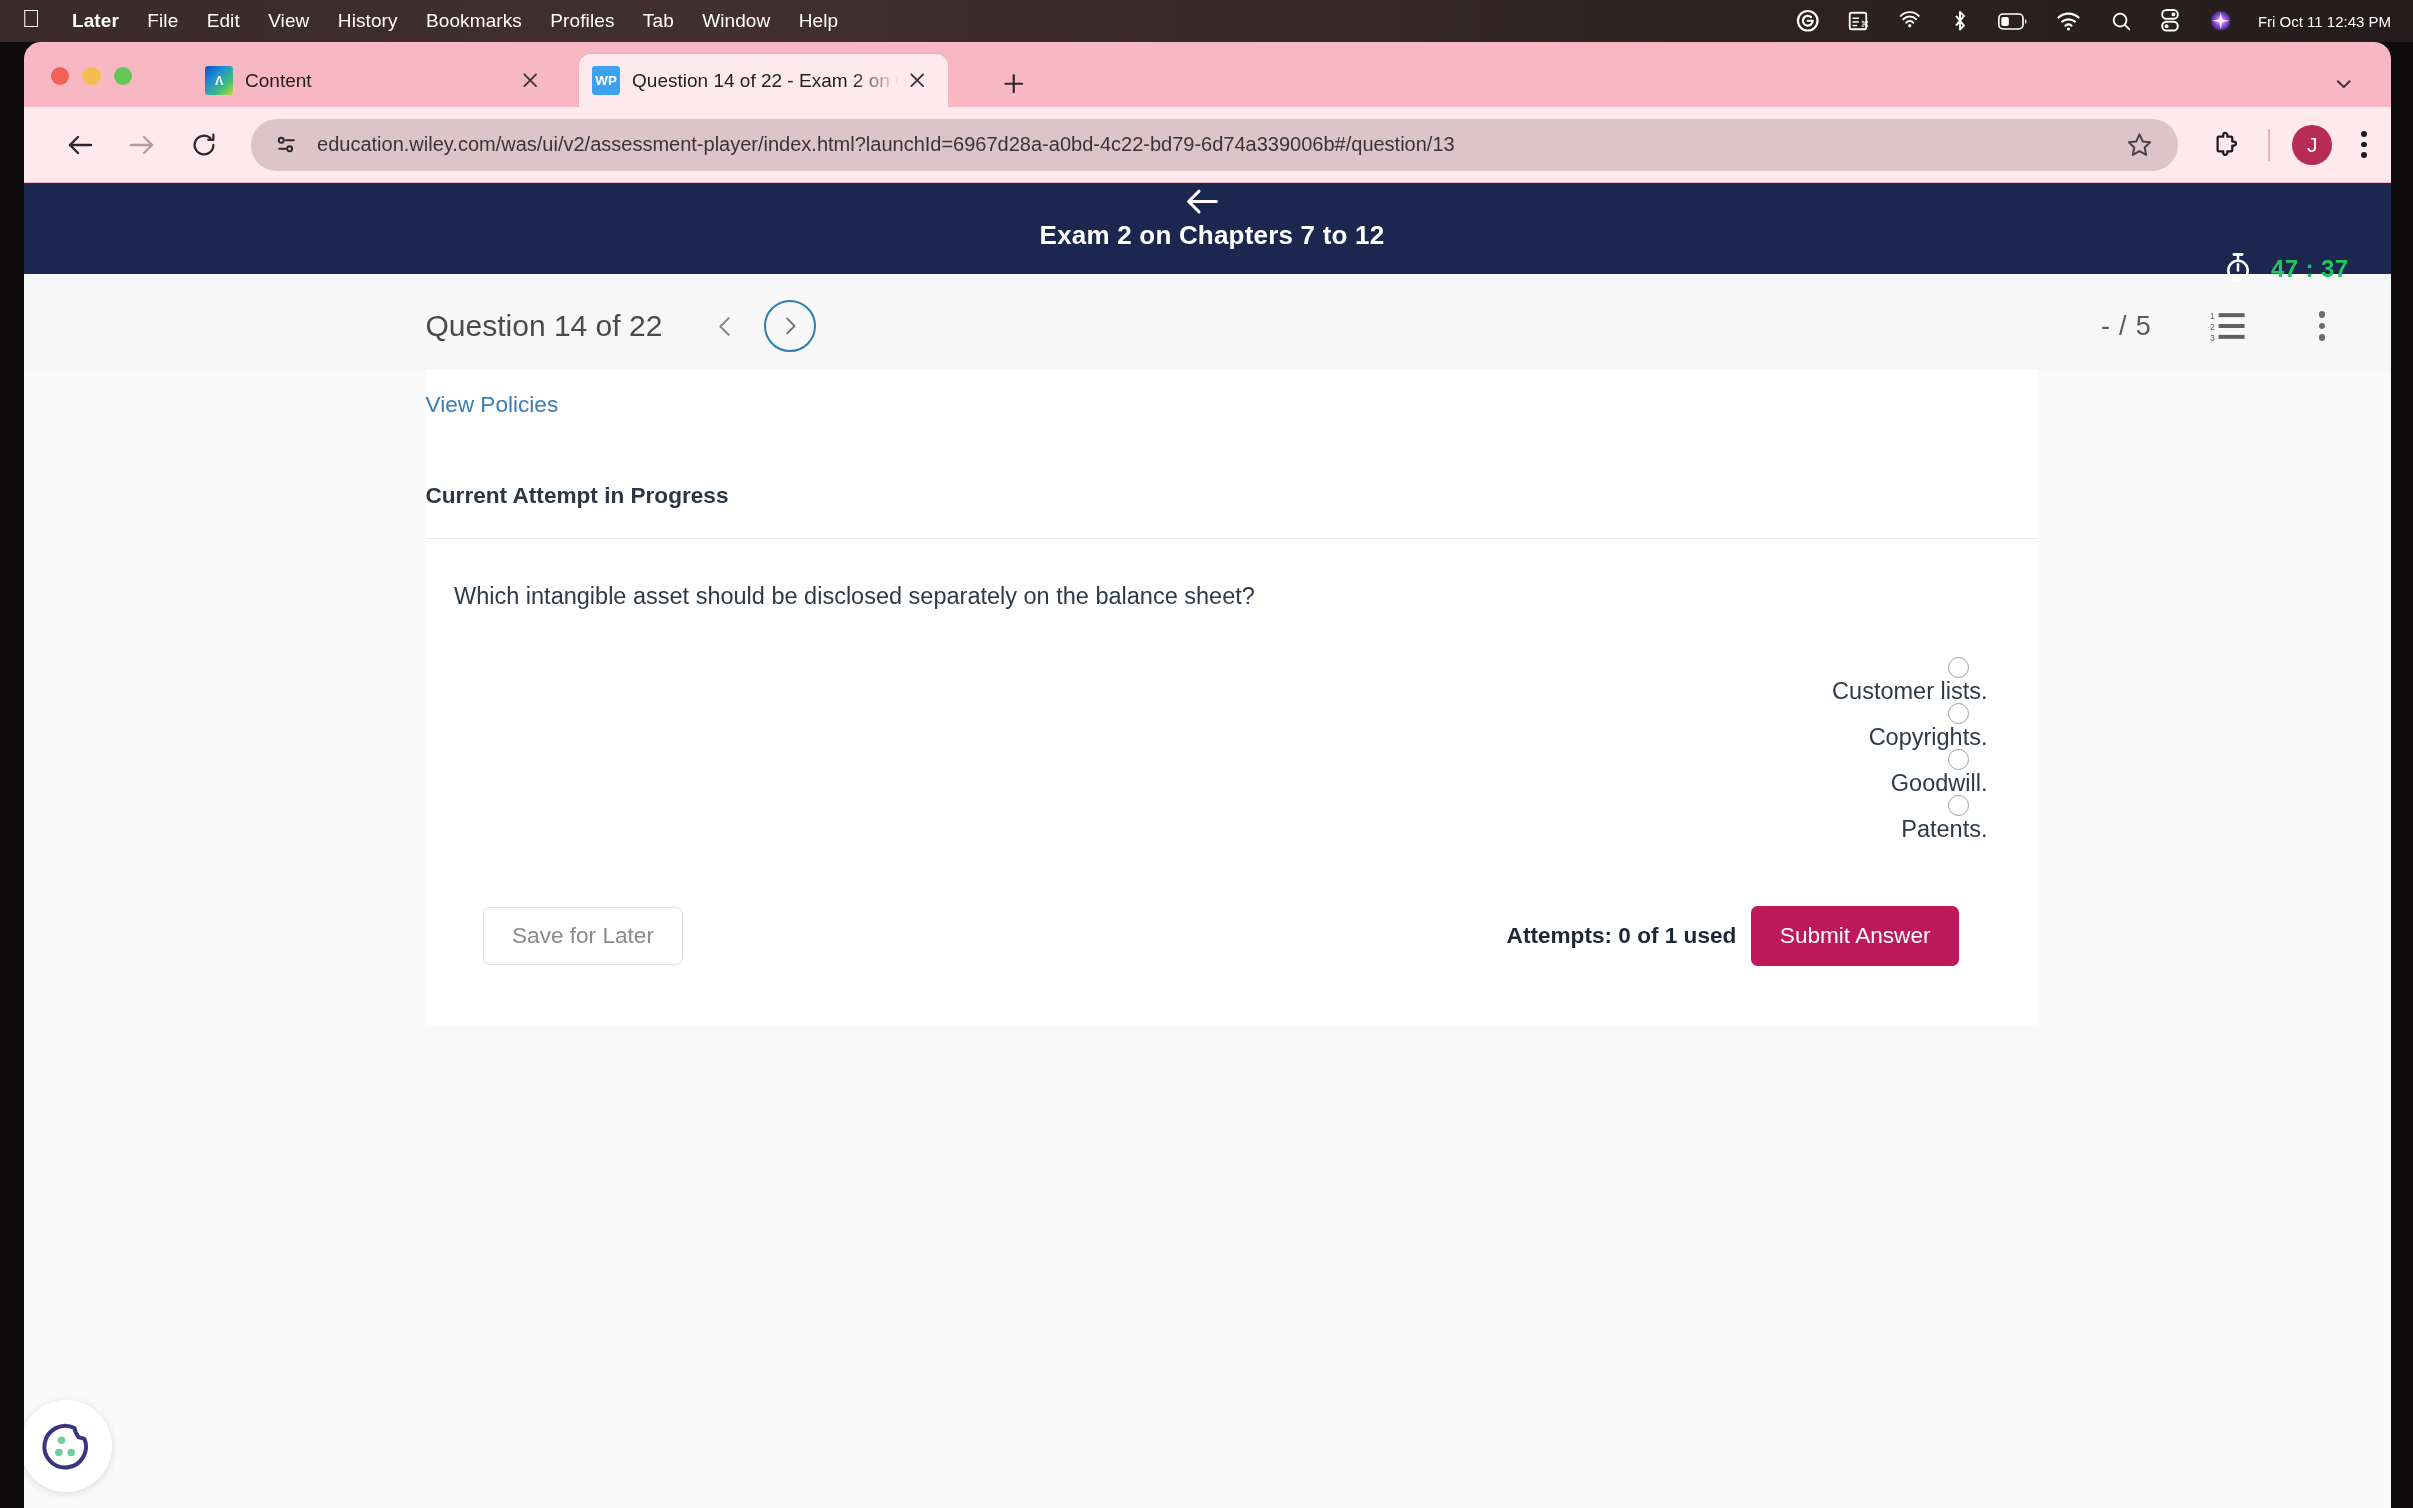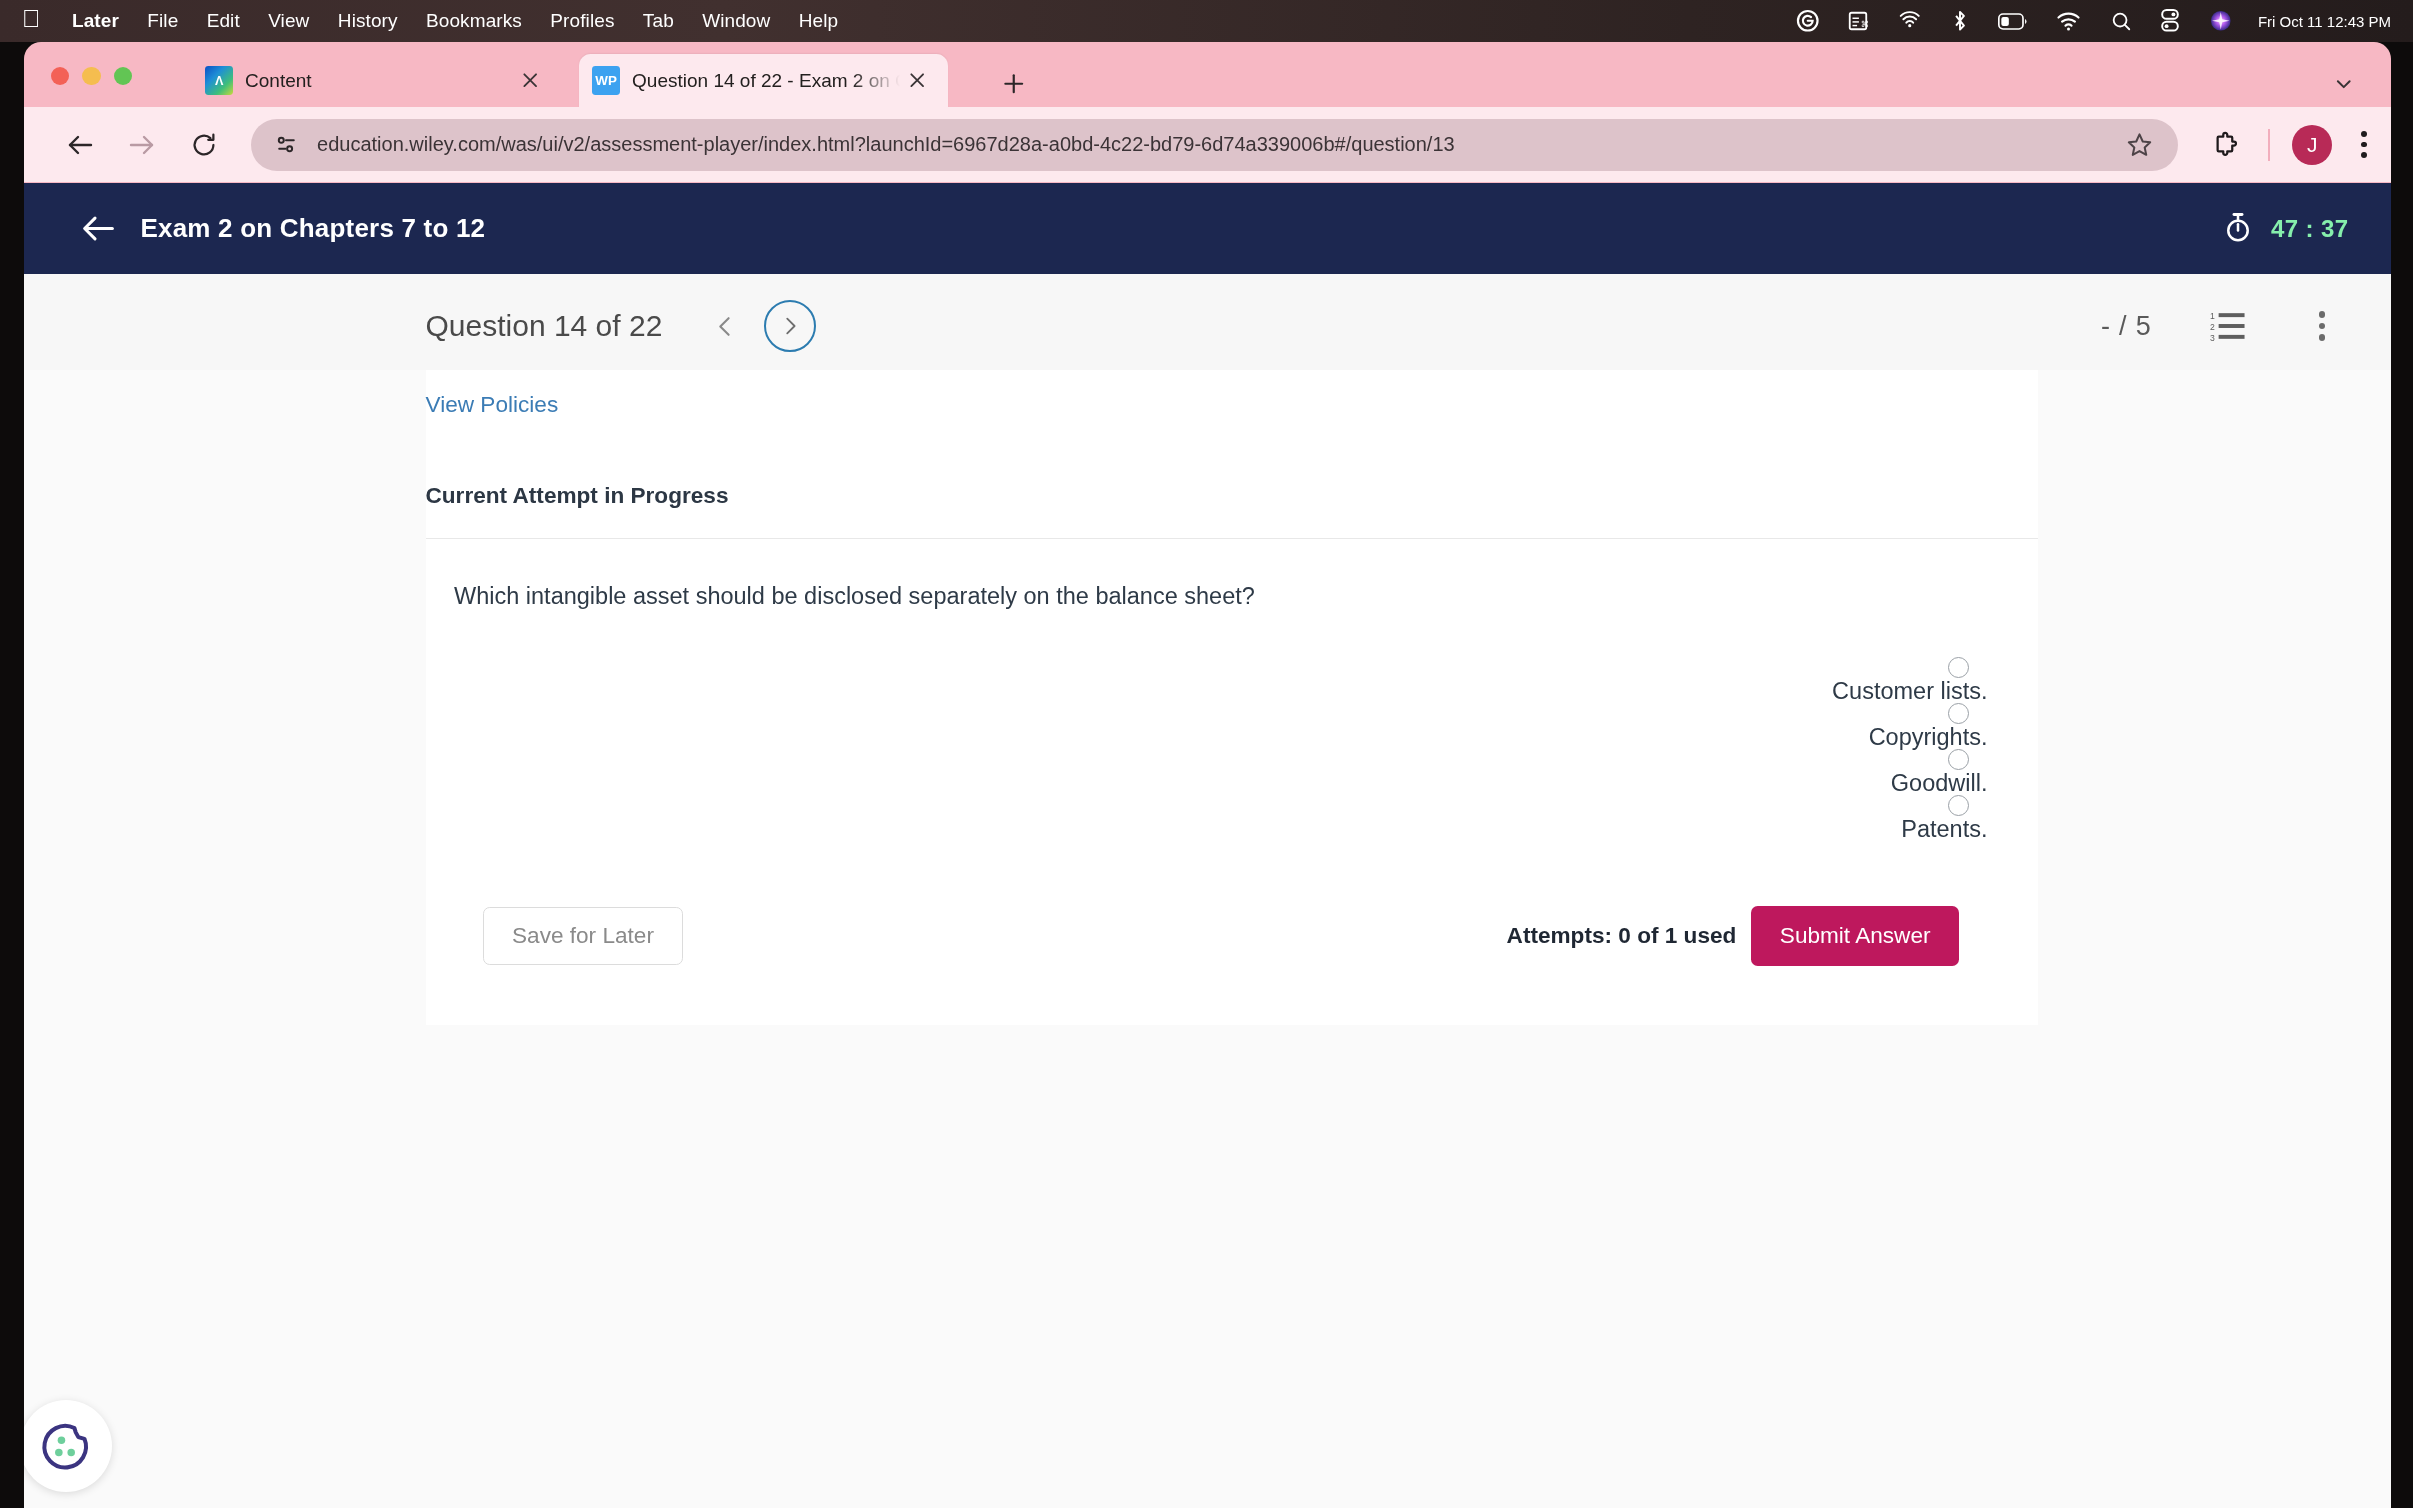--- a/index.html
+++ b/index.html
@@ -87,25 +87,25 @@
     font-size: 21px; margin: 0 11.7px; }
   .kebab { width: 40px; height: 40px; display: flex; flex-direction: column;
     align-items: center; justify-content: center; gap: 4.2px; margin-right: 6.7px; }
   .kebab i { width: 5.9px; height: 5.9px; border-radius: 50%; background: #201b1d; display: block; }
 
   
   .viewport { position: absolute; top: 141px; left: 0; width: 2367px; height: 1326px;
     background: #fafafa; overflow: hidden; }
 
   .app-header { height: 91px; width: 100%; background: #1c2750;
-    display: flex; align-items: center; padding: 0 42px 0 52px; }
+    display: flex; align-items: center; padding: 0 42px 0 52px; flex-direction: column; }
   .hdr-back { width: 45px; height: 45px; display: flex; align-items: center;
     justify-content: center; margin-right: 20px; }
   .hdr-title { color: #fff; font-size: 26px; font-weight: bold; letter-spacing: 0.2px; }
-  .hdr-timer { margin-left: auto; display: flex; align-items: center; color: #86efac; }
+  .hdr-timer { margin-left: auto; display: flex; align-items: center; color: #22c55e; }
   .hdr-timer .tval { font-size: 24px; font-weight: bold; margin-left: 17px;
     letter-spacing: 0.4px; }
 
   .qbar { height: 96px; width: 100%; background: #f7f7f7;
     display: flex; align-items: center; padding: 8px 49px 0 402px; }
   .qbar-title { font-size: 30px; color: #4a4a4a; }
   .qnav { display: flex; align-items: center; margin-left: 40px; }
   .qnav-prev { width: 47px; height: 47px; display: flex; align-items: center;
     justify-content: center; }
   .qnav-next { width: 52px; height: 52px; border-radius: 50%; border: 2.5px solid #2c7cb0;

